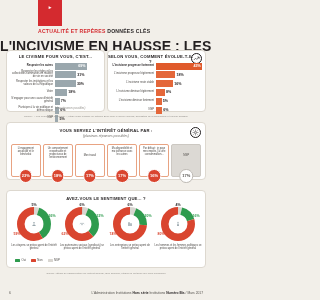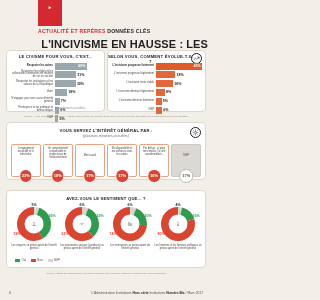--- a/index.html
+++ b/index.html
@@ -23,21 +23,21 @@
   .hdr-kicker {
     position: absolute; left: 38px; top: 28px;
     font-size: 5.1px; font-weight: bold; letter-spacing: .25px;
   }
   .hdr-kicker .k1 { color: #d42a2f; }
   .hdr-kicker .k2 { color: #231f20; }
 
   .maintitle {
     position: absolute; left: 0; right: 4px; top: 38px;
     text-align: right;
-    font-size: 11px; font-weight: bold; color: #231f20;
+    font-size: 14px; font-weight: bold; color: #231f20;
     letter-spacing: .1px; white-space: nowrap;
   }
 
   
   .card {
     position: absolute; background: #fff;
     border: .5px solid #ddd8cf; border-radius: 4px;
   }
   .card-title {
     text-align: center; font-size: 4.2px; font-weight: bold;

